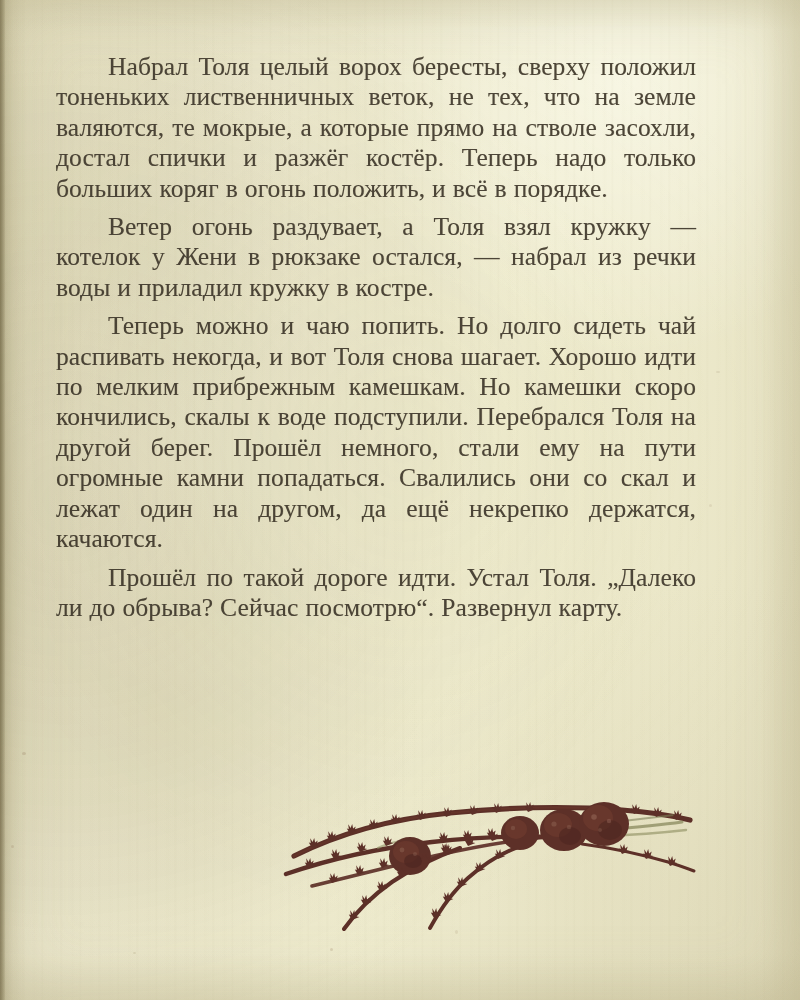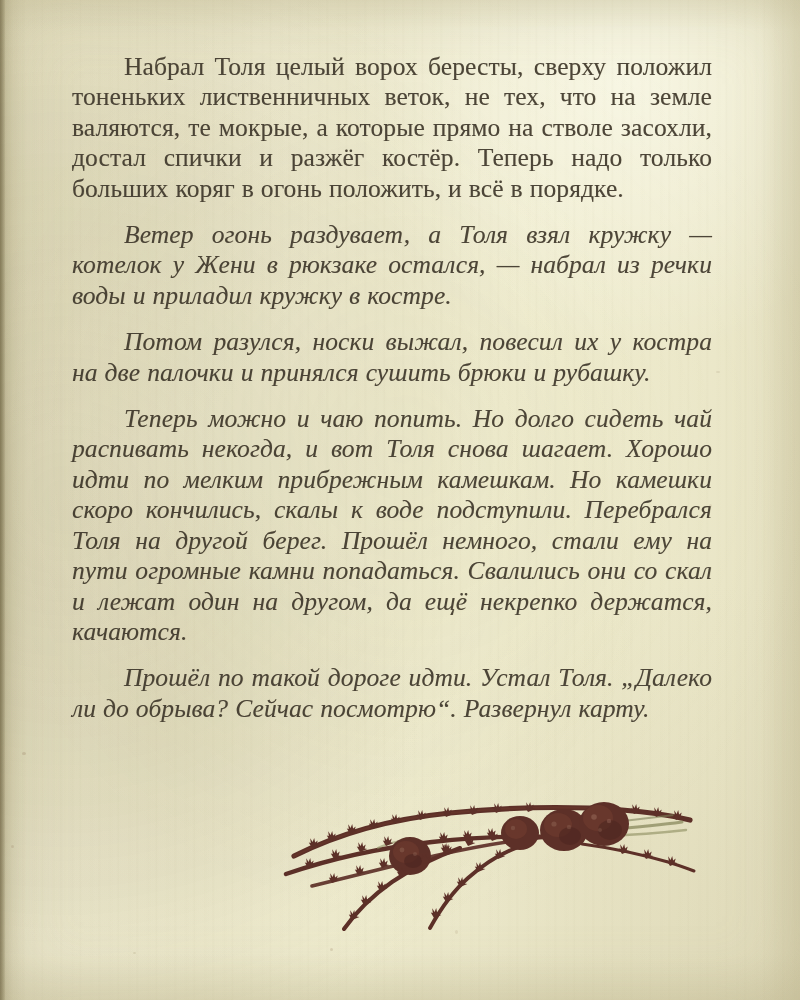--- a/index.html
+++ b/index.html
@@ -85,39 +85,39 @@
   
   .speck {
     position: absolute;
     border-radius: 50%;
     background: rgba(126,96,66,0.40);
   }
 
   
   #text-column {
     position: absolute;
-    left: 72px;
+    left: 56px;
     top: 52px;
     width: 640px;
   }
 
   .para {
     margin: 0;
     text-align: justify;
     text-align-last: left;
     text-justify: inter-word;
     font-size: 25.5px;
     line-height: 30.4px;
     color: #4c4538;
     letter-spacing: 0.1px;
     word-spacing: 0.5px;
     text-indent: 52px;
     -webkit-font-smoothing: antialiased;
   }
-  .para + .para { margin-top: 16px; font-style: italic; }
+  .para + .para { margin-top: 8px; }
 
   
   #text-column {
     text-shadow:
       0.4px 0.3px 0.5px rgba(120,108,80,0.28),
       -0.3px -0.2px 0.4px rgba(150,140,105,0.14);
   }
 
   
   #illustration {
@@ -164,21 +164,20 @@
   <div class="speck" style="left:133px; top:952px; width:3px;  height:2px;  opacity:.35;"></div>
   <div class="speck" style="left:330px; top:948px; width:3px;  height:3px;  opacity:.45;"></div>
   <div class="speck" style="left:716px; top:371px; width:4px;  height:2px;  opacity:.30;"></div>
   <div class="speck" style="left:709px; top:504px; width:3px;  height:3px;  opacity:.28;"></div>
   <div class="speck" style="left:455px; top:930px; width:3px;  height:4px;  opacity:.30;"></div>
   <div class="speck" style="left:11px;  top:845px; width:3px;  height:3px;  opacity:.40;"></div>
 
   <div id="text-column">
     <p class="para">Набрал Толя целый ворох бересты, сверху положил тоненьких лиственничных веток, не тех, что на земле валяются, те мокрые, а которые прямо на стволе засохли, достал спички и разжёг костёр. Теперь надо только больших коряг в огонь положить, и всё в порядке.</p>
     <p class="para">Ветер огонь раздувает, а Толя взял кружку — котелок у Жени в рюкзаке остался, — набрал из речки воды и приладил кружку в костре.</p>
-    <p class="para">Потом разулся, носки выжал, повесил их у костра на две палочки и принялся сушить брюки и рубашку.</p>
     <p class="para">Теперь можно и чаю попить. Но долго сидеть чай распивать некогда, и вот Толя снова шагает. Хорошо идти по мелким прибрежным камешкам. Но камешки скоро кончились, скалы к воде подступили. Перебрался Толя на другой берег. Прошёл немного, стали ему на пути огромные камни попадаться. Свалились они со скал и лежат один на другом, да ещё некрепко держатся, качаются.</p>
     <p class="para">Прошёл по такой дороге идти. Устал Толя. „Далеко ли до обрыва? Сейчас посмотрю“. Развернул карту.</p>
   </div>
 
   <div id="illustration">
     <svg viewBox="0 0 420 145" xmlns="http://www.w3.org/2000/svg">
       <defs>
         <g id="spur">
           <path d="M0,0 l-3.2,-5.4 l2.0,0.3 l-0.6,-4.6 l2.4,3.6 l1.6,-3.9 l0.9,4.6 l2.6,-2.2 l-1.1,4.2 l2.8,0.4 Z" fill="#5d3028"></path>
         </g>

